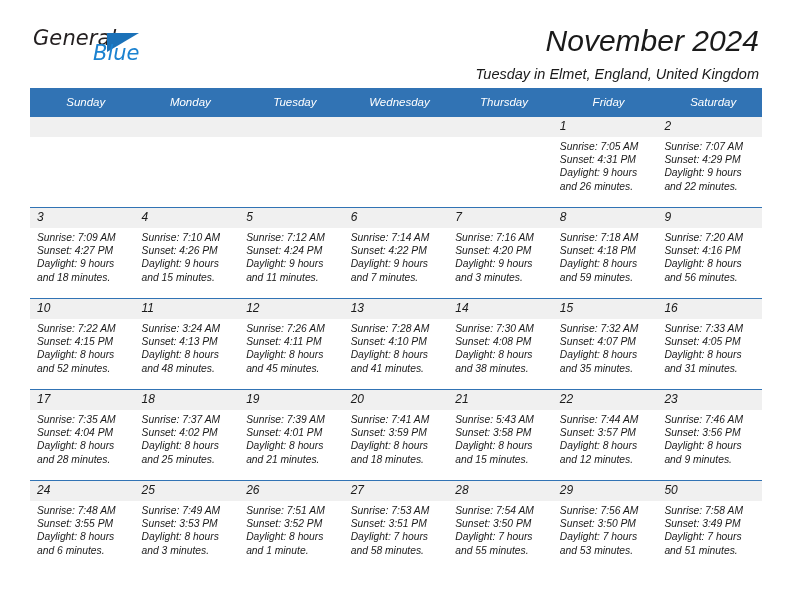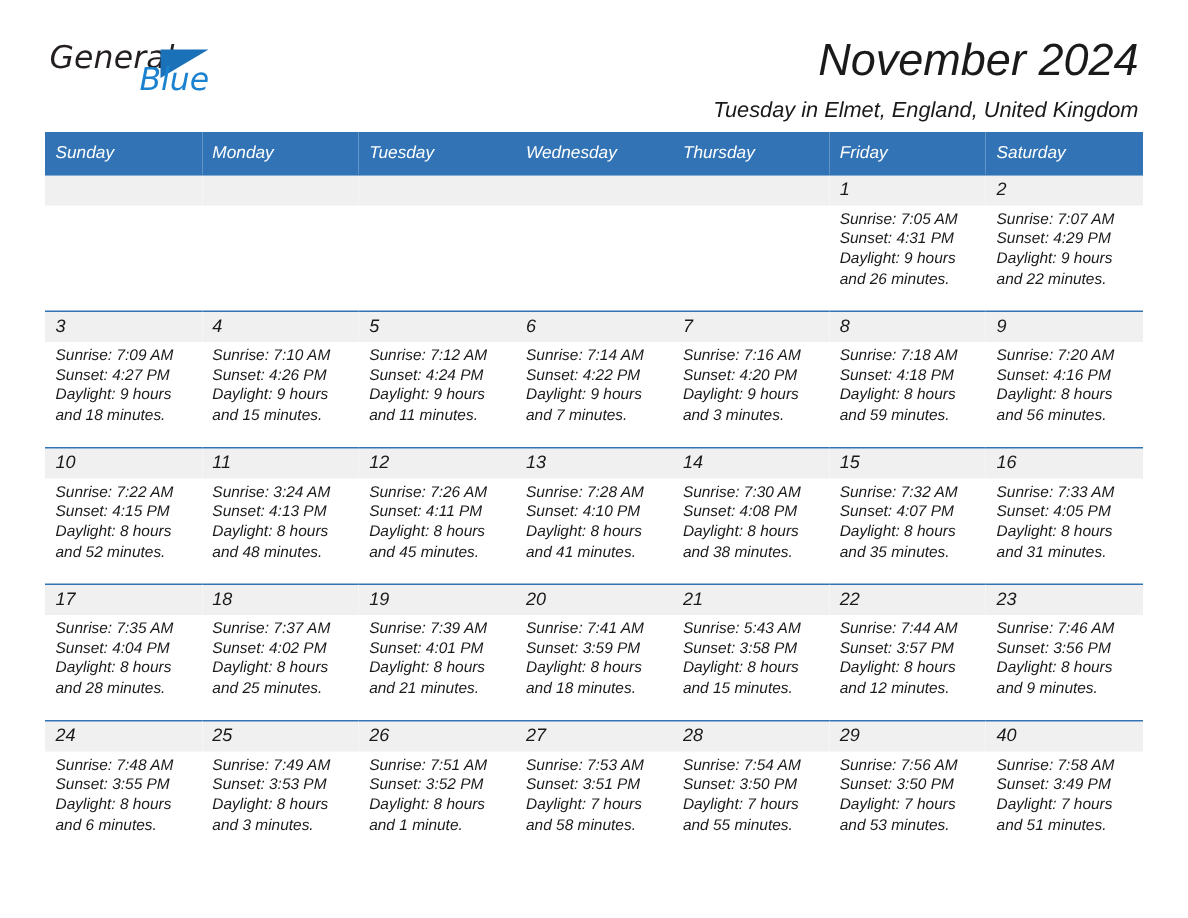--- a/index.html
+++ b/index.html
@@ -87,21 +87,21 @@
   .calendar {
     width: 732px;
     border-collapse: collapse;
     table-layout: fixed;
   }
   .calendar th {
     background: #3173b4;
     color: #ffffff;
     font-size: 11.5px;
     font-weight: normal;
-    text-align: left;
+    text-align: center;
     padding: 5px 0 5px 7px;
     height: 18px;
     vertical-align: middle;
   }
   .calendar td {
     width: 104.57px;
     vertical-align: top;
     padding: 0;
     border-top: 1.2px solid #3173b4;
     background: #ffffff;
@@ -445,21 +445,21 @@
           <td class="day-cell">
             <div class="daynum-band">29</div>
             <div class="cell-body">
               <div>Sunrise: 7:56 AM</div>
               <div>Sunset: 3:50 PM</div>
               <div>Daylight: 7 hours</div>
               <div>and 53 minutes.</div>
             </div>
           </td>
           <td class="day-cell">
-            <div class="daynum-band">40</div>
+            <div class="daynum-band">50</div>
             <div class="cell-body">
               <div>Sunrise: 7:58 AM</div>
               <div>Sunset: 3:49 PM</div>
               <div>Daylight: 7 hours</div>
               <div>and 51 minutes.</div>
             </div>
           </td>
         </tr>
       </tbody>
   </table>

